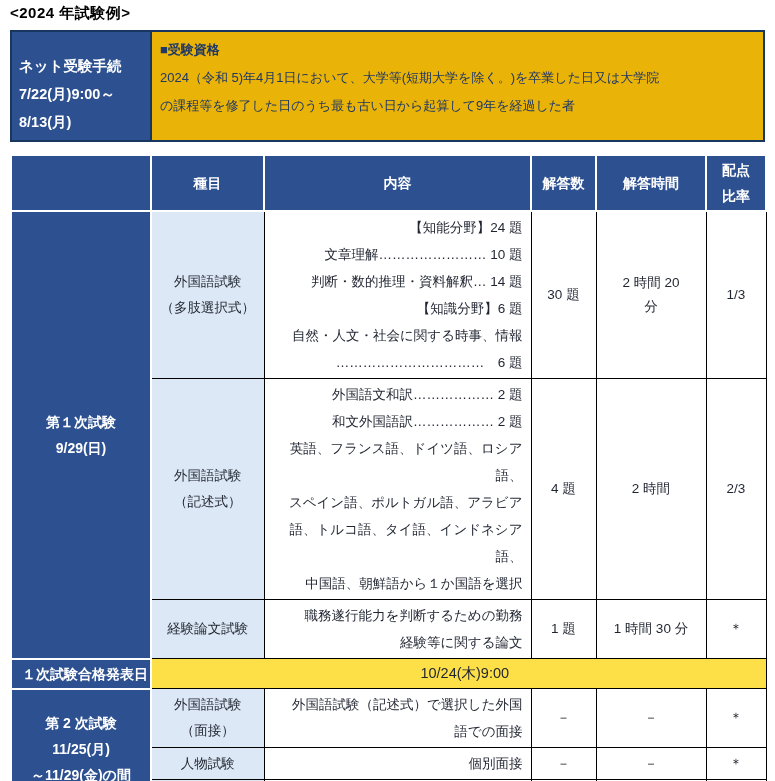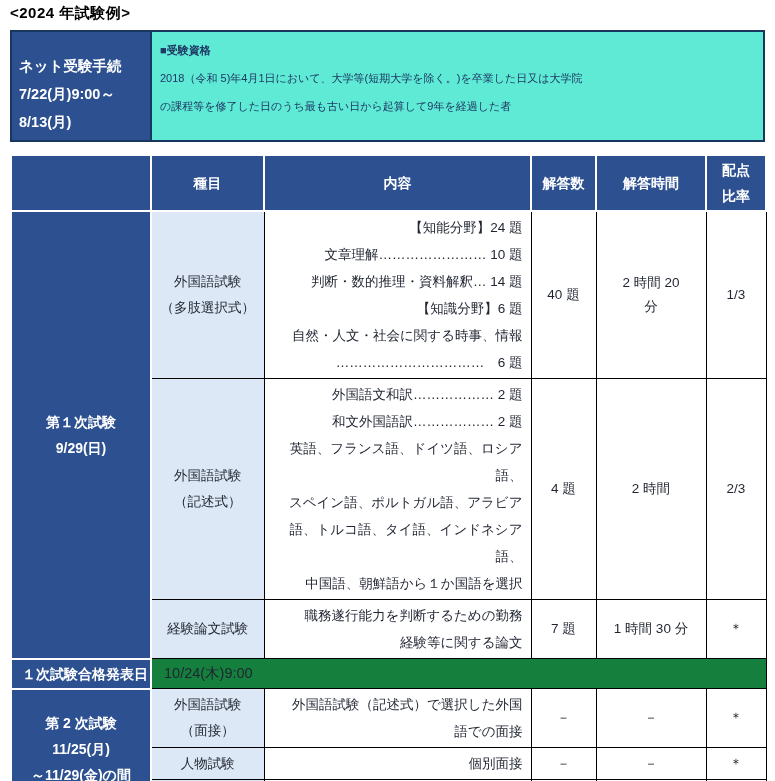--- a/index.html
+++ b/index.html
@@ -39,24 +39,24 @@
     background: var(--dark-blue, #2D5190);
     color: #fff;
     font-weight: bold;
     font-size: 14.5px;
     line-height: 28px;
     padding: 20px 2px 4px 7px;
     white-space: pre-line;
     border: 2px solid var(--border-navy, #17375E);
   }
   .topbox .qual-cell {
-    background: #5eead4;
+    background: #eab308;
     border: 2px solid var(--border-navy, #17375E);
     color: var(--navy-text, #1F3864);
-    font-size: 11px;
+    font-size: 13px;
     line-height: 28px;
     padding: 4px 8px;
   }
   .qual-heading { font-weight: bold; }
   .qual-body { white-space: pre-line; }
 
   
   table.main {
     width: 755px;
     margin-top: 12px;
@@ -111,25 +111,25 @@
     border: 1px solid var(--grid-black, #000);
     color: var(--text-dark, #1F2430);
     font-size: 13.5px;
     line-height: 24px;
     text-align: center;
     vertical-align: middle;
     white-space: pre-line;
     padding: 1px 2px;
   }
   .main td.release-value {
-    background: #15803d;
+    background: #fde047;
     border: 1px solid var(--grid-black, #000);
     color: var(--text-dark, #1F2430);
     font-size: 14.5px;
-    text-align: left;
+    text-align: center;
     vertical-align: middle;
     padding: 0 0 0 12px;
   }
 
   tr.r-head { height: 50px; }
   tr.r1 { height: 165px; }
   tr.r2 { height: 170px; }
   tr.r3 { height: 52px; }
   tr.r-rel1 { height: 29px; }
   tr.r4 { height: 58px; }
@@ -144,21 +144,21 @@
   <div class="doc-title">&lt;2024 年試験例&gt;</div>
 
   <table class="topbox">
     <tbody>
       <tr>
         <td class="proc-cell">ネット受験手続
 7/22(月)9:00～
 8/13(月)</td>
         <td class="qual-cell">
           <div class="qual-heading">■受験資格</div>
-          <div class="qual-body">2018（令和 5)年4月1日において、大学等(短期大学を除く。)を卒業した日又は大学院
+          <div class="qual-body">2024（令和 5)年4月1日において、大学等(短期大学を除く。)を卒業した日又は大学院
 の課程等を修了した日のうち最も古い日から起算して9年を経過した者</div>
         </td>
       </tr>
     </tbody>
   </table>
 
   <table class="main">
     <colgroup>
       <col class="c-stage">
         <col class="c-subject">
@@ -182,21 +182,21 @@
         <td class="dark" rowspan="3">第１次試験
 9/29(日)</td>
         <td class="subject">外国語試験
 （多肢選択式）</td>
         <td class="content">【知能分野】24 題
 文章理解…………………… 10 題
 判断・数的推理・資料解釈… 14 題
 【知識分野】6 題
 自然・人文・社会に関する時事、情報
 ……………………………　6 題</td>
-        <td class="val">40 題</td>
+        <td class="val">30 題</td>
         <td class="val">2 時間 20
 分</td>
         <td class="val">1/3</td>
       </tr>
 
       <tr class="r2">
         <td class="subject">外国語試験
 （記述式）</td>
         <td class="content">外国語文和訳……………… 2 題
 和文外国語訳……………… 2 題
@@ -206,21 +206,21 @@
 中国語、朝鮮語から１か国語を選択</td>
         <td class="val">4 題</td>
         <td class="val">2 時間</td>
         <td class="val">2/3</td>
       </tr>
 
       <tr class="r3">
         <td class="subject">経験論文試験</td>
         <td class="content">職務遂行能力を判断するための勤務
 経験等に関する論文</td>
-        <td class="val">7 題</td>
+        <td class="val">1 題</td>
         <td class="val">1 時間 30 分</td>
         <td class="val">＊</td>
       </tr>
 
       <tr class="r-rel1">
         <td class="dark left-label">１次試験合格発表日</td>
         <td class="release-value" colspan="5">10/24(木)9:00</td>
       </tr>
 
       <tr class="r4">

